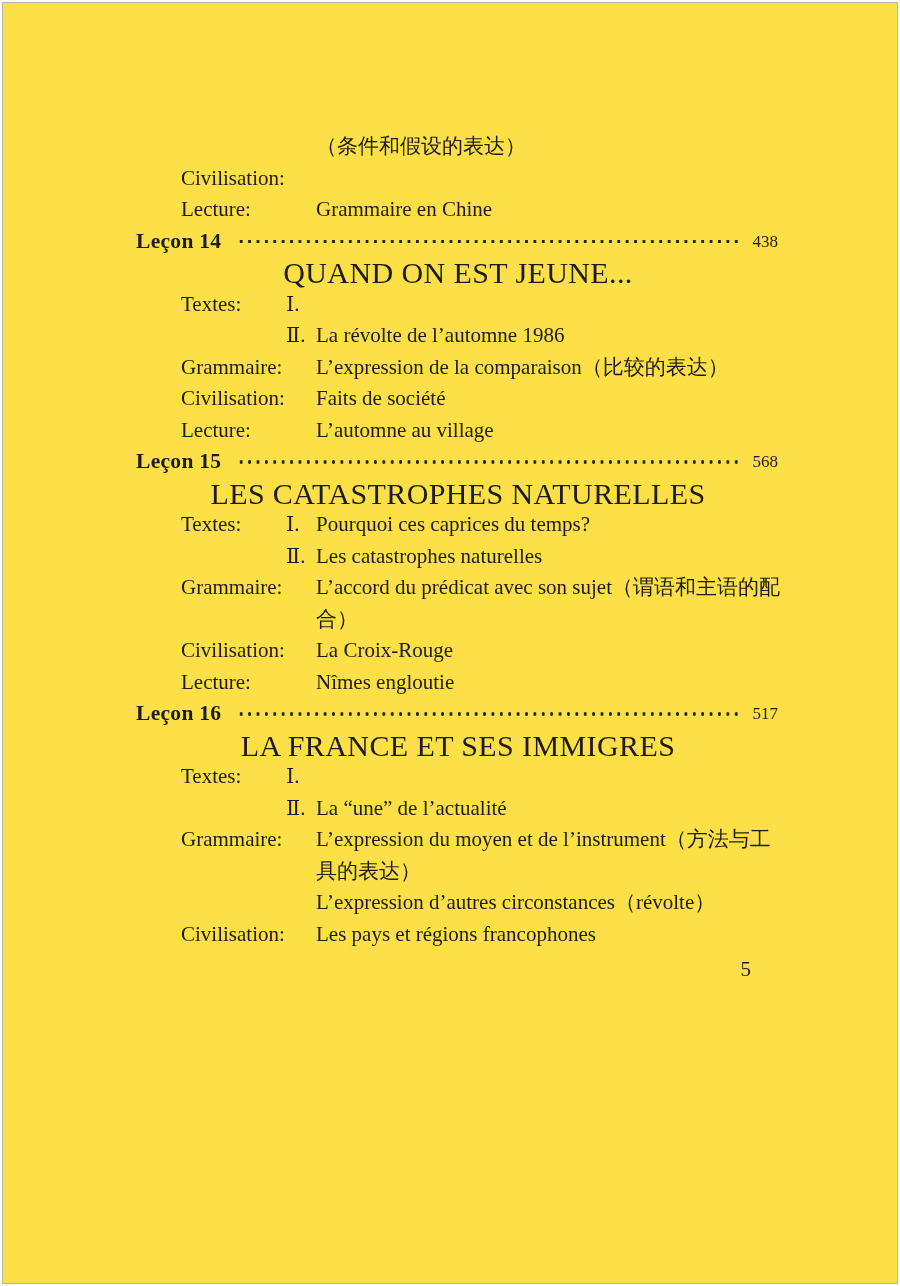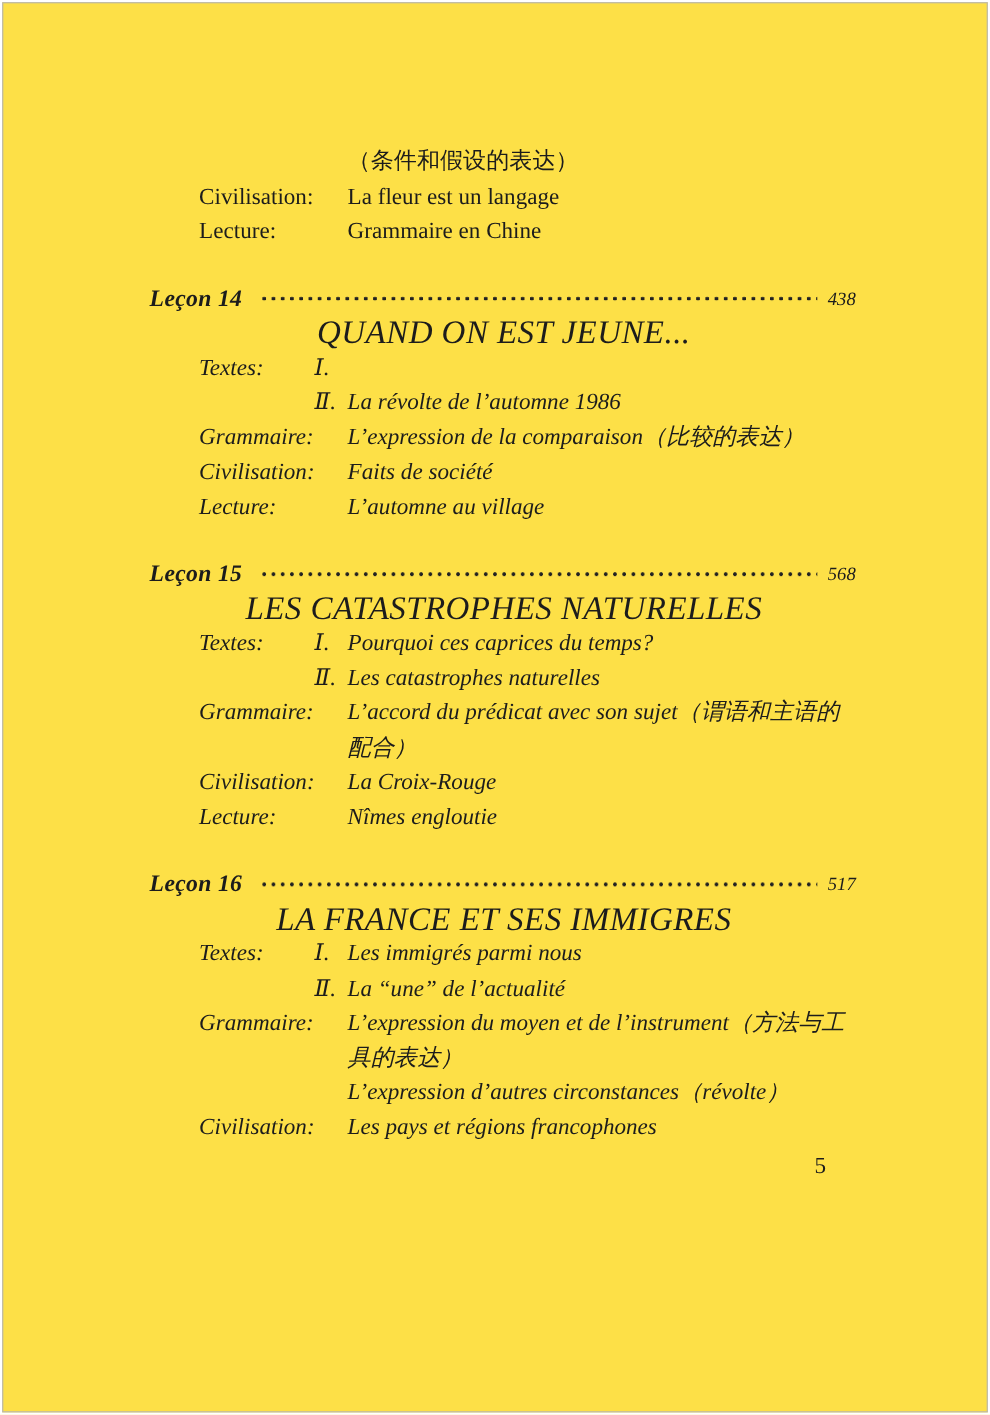--- a/index.html
+++ b/index.html
@@ -45,22 +45,20 @@
     flex: none;
   }
   .numeral {
     width: 30px;
     flex: none;
   }
   .content {
     width: 467px;
   }
   .lesson {
-    margin-top: 30px;
-    font-style: italic;
   }
   .heading {
     display: flex;
     align-items: center;
     margin-left: 133px;
     margin-right: 119px;
     font-size: 21.5px;
     line-height: 31.5px;
   }
   .lesson-name {
@@ -100,21 +98,20 @@
   }
 </style>
 </head>
 <body>
 
 <div class="page">
 
   <div class="note-row">（条件和假设的表达）</div>
   <div class="row">
     <span class="lbl-wide">Civilisation:</span>
-    <span class="content">La fleur est un langage</span>
   </div>
   <div class="row">
     <span class="lbl-wide">Lecture:</span>
     <span class="content">Grammaire en Chine</span>
   </div>
 
   <div class="lesson">
     <div class="heading">
       <span class="lesson-name">Leçon 14</span>
       <span class="leader"></span>
@@ -178,21 +175,20 @@
   <div class="lesson">
     <div class="heading">
       <span class="lesson-name">Leçon 16</span>
       <span class="leader"></span>
       <span class="page-num">517</span>
     </div>
     <div class="title-row">LA FRANCE ET SES IMMIGRES</div>
     <div class="row">
       <span class="lbl">Textes:</span>
       <span class="numeral">Ⅰ.</span>
-      <span class="content">Les immigrés parmi nous</span>
     </div>
     <div class="row">
       <span class="lbl"></span>
       <span class="numeral">Ⅱ.</span>
       <span class="content">La “une” de l’actualité</span>
     </div>
     <div class="row">
       <span class="lbl-wide">Grammaire:</span>
       <span class="content">
         <span class="gram-item">L’expression du moyen et de l’instrument（方法与工具的表达）</span>

